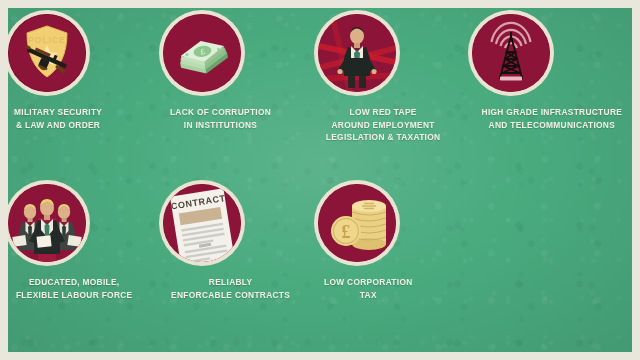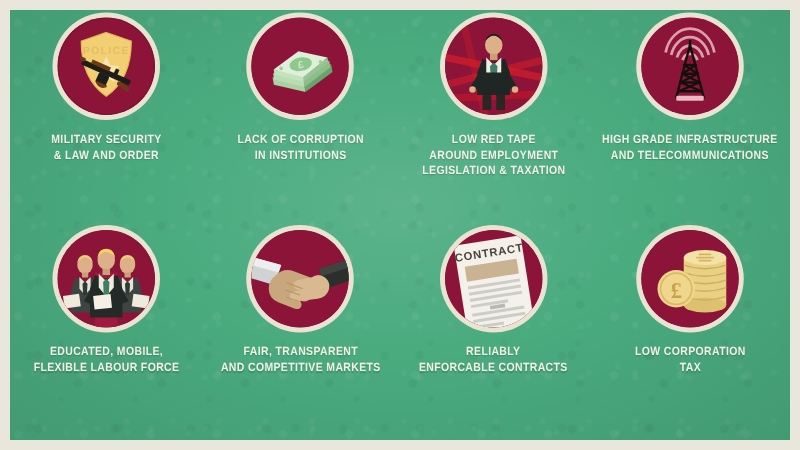--- a/index.html
+++ b/index.html
@@ -59,21 +59,21 @@
     inset: 0;
     display: grid;
     grid-template-columns: repeat(4, 1fr);
     grid-template-rows: 170px 170px;
     padding-top: 6px;
   }
   .cell {
     position: relative;
     display: flex;
     flex-direction: column;
-    align-items: center;
+    align-items: flex-start;
   }
   .badge {
     position: relative;
     width: 78px;
     height: 78px;
     border-radius: 50%;
     background: #8c1438;
     box-shadow: 0 0 0 4px #e9e3d2, 0 1px 3px rgba(0,0,0,.18);
     overflow: hidden;
     flex: none;
@@ -265,40 +265,20 @@
               <rect x="29" y="52" width="14" height="11" fill="#f4f0e5" transform="rotate(-6 36 57)"></rect>
             </g>
           </svg>
         </div>
         <div class="caption">
           <div>Educated, Mobile,</div>
           <div>Flexible Labour Force</div>
         </div>
       </div>
 
-      <div class="cell">
-        <div class="badge">
-          <svg viewBox="0 0 78 78">
-            <circle cx="39" cy="39" r="39" fill="#8c1438"></circle>
-            <path d="M2 22 L24 28 L18 44 L-2 38 Z" fill="#cfd3d4"></path>
-            <path d="M2 22 L24 28 L22 34 L0 28 Z" fill="#eceeef"></path>
-            <path d="M76 24 L54 31 L60 47 L80 40 Z" fill="#2b2f2c"></path>
-            <path d="M76 24 L54 31 L56 37 L78 30 Z" fill="#3f4441"></path>
-            <path d="M20 36 q6 -6 14 -3 l16 6 q5 2 4 7 q-1 4 -6 3 l-4 -1 q4 2 3 6 q-1 4 -6 3 l-3 -1 q3 2 2 5 q-1 3 -5 2 l-13 -5 q-8 -3 -8 -11 q0 -7 6 -11 Z" fill="#c8a77c"></path>
-            <path d="M48 38 q6 -4 11 0 q5 4 3 10 q-2 6 -9 7 l-16 2 q-5 .5 -6 -3 q-1 -4 4 -5 l5 -1 q-5 .5 -6 -3 q-1 -4 4 -5 Z" fill="#d9ba90"></path>
-            <path d="M28 42 l13 5" stroke="#b6946a" stroke-width="1" fill="none"></path>
-            <path d="M27 48 l12 4" stroke="#b6946a" stroke-width="1" fill="none"></path>
-            <path d="M28 54 l10 3" stroke="#b6946a" stroke-width="1" fill="none"></path>
-          </svg>
-        </div>
-        <div class="caption">
-          <div>Fair, Transparent</div>
-          <div>and Competitive Markets</div>
-        </div>
-      </div>
 
       <div class="cell">
         <div class="badge">
           <svg viewBox="0 0 78 78">
             <circle cx="39" cy="39" r="39" fill="#8c1438"></circle>
             <g transform="rotate(-9 39 42)">
               <rect x="12" y="8" width="54" height="72" fill="#f3f1ea"></rect>
               <text x="39" y="21" text-anchor="middle" fill="#4a443c" font-family="'Liberation Sans',sans-serif" font-size="9" font-weight="700" letter-spacing=".6">CONTRACT</text>
               <rect x="18" y="26" width="42" height="12" fill="#c9b393"></rect>
               <g fill="#cdcdc8">

